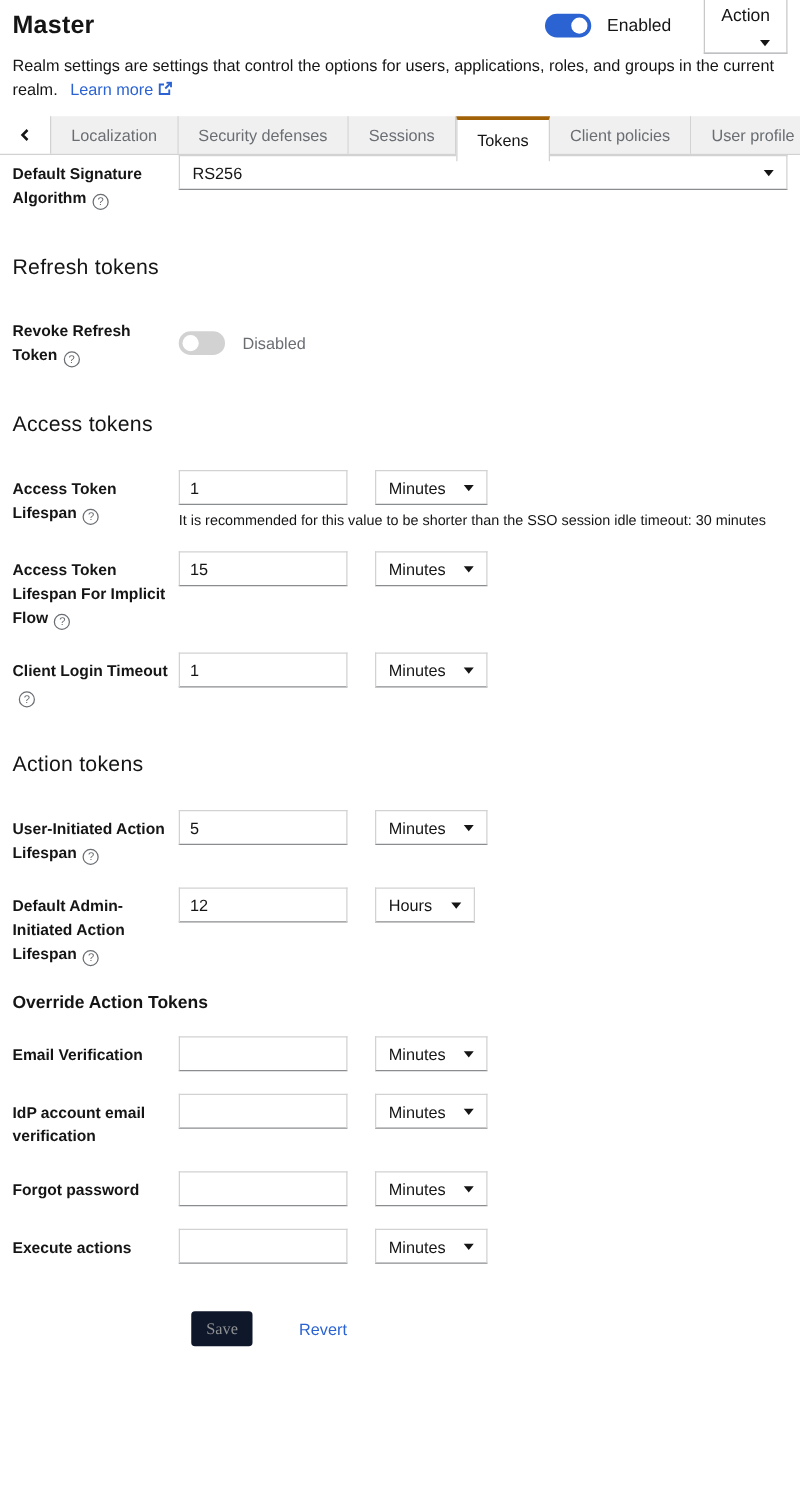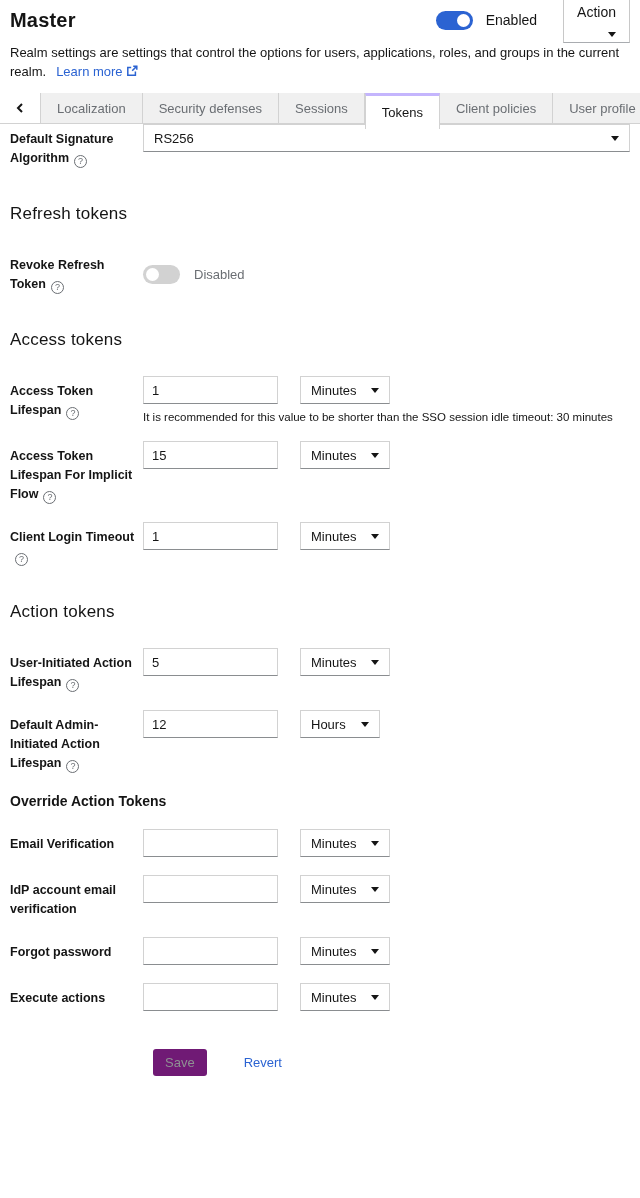--- a/index.html
+++ b/index.html
@@ -35,21 +35,21 @@
   .ext-icon { vertical-align:-1px; margin-left:3px; }
 
   
   .tabs { position:relative; display:flex; margin-top:12px; height:31px; }
   .tabs::after { content:""; position:absolute; left:0; right:0; bottom:0; height:1px; background:#d2d2d2; }
   .tab-scroll { width:40px; height:30px; background:#fff; border:none; display:flex; align-items:center; justify-content:center; cursor:pointer; flex:none; }
   .tab { height:30px; padding:0 16px; background:#f0f0f0; color:#6a6e73; font-size:13px; display:flex; align-items:center; border-right:1px solid #d2d2d2; cursor:pointer; white-space:nowrap; }
   .tab:first-of-type { border-left:1px solid #d2d2d2; }
   .tab.active {
     background:#fff; color:#151515; height:36px; z-index:2;
-    border:1px solid #d2d2d2; border-bottom:none; border-top:3px solid #c4b5fd;
+    border:1px solid #d2d2d2; border-bottom:none; border-top:3px solid #a16207;
   }
 
   
   .content { padding:0 10px; }
   h2.section-heading { font-size:17px; font-weight:500; letter-spacing:.2px; margin:36px 0 26px; }
   h2.section-heading.first { margin-top:17px; }
   h3.sub-heading { font-size:14px; font-weight:700; margin:20px 0 20px; }
 
   .row { display:flex; margin-bottom:18px; }
   .row-label { width:133px; flex:none; font-size:12.5px; font-weight:700; line-height:19px; padding-top:6px; }
@@ -67,21 +67,21 @@
   }
   .select.full { flex:1; }
   .select.unit { width:90px; flex:none; }
   .select.unit-narrow { width:80px; flex:none; }
   .helper-text { font-size:11.5px; margin-top:7px; white-space:nowrap; color:#151515; }
 
   .toggle-row .field-col { flex-direction:row; align-items:center; padding-top:4px; }
   .state-label { font-size:13px; color:#6a6e73; margin-left:14px; }
 
   .footer { display:flex; align-items:center; margin:38px 0 0 143px; }
-  .save-btn { background:#701a75; color:#8f9193; border:none; border-radius:3px; padding:6px 12px; font-size:13px; font-family:Liberation Sans, sans-serif; cursor:default; }
+  .save-btn { background:#0f172a; color:#8f9193; border:none; border-radius:3px; padding:6px 12px; font-size:13px; font-family:Liberation Serif, serif; cursor:default; }
   .revert-link { color:#2b63d2; font-size:13px; text-decoration:none; margin-left:37px; cursor:pointer; }
 </style>
 </head>
 <body>
 
 <div class="header">
   <div class="title-row">
     <h1 class="page-title">Master</h1>
     <div class="spacer"></div>
     <div class="switch on">

